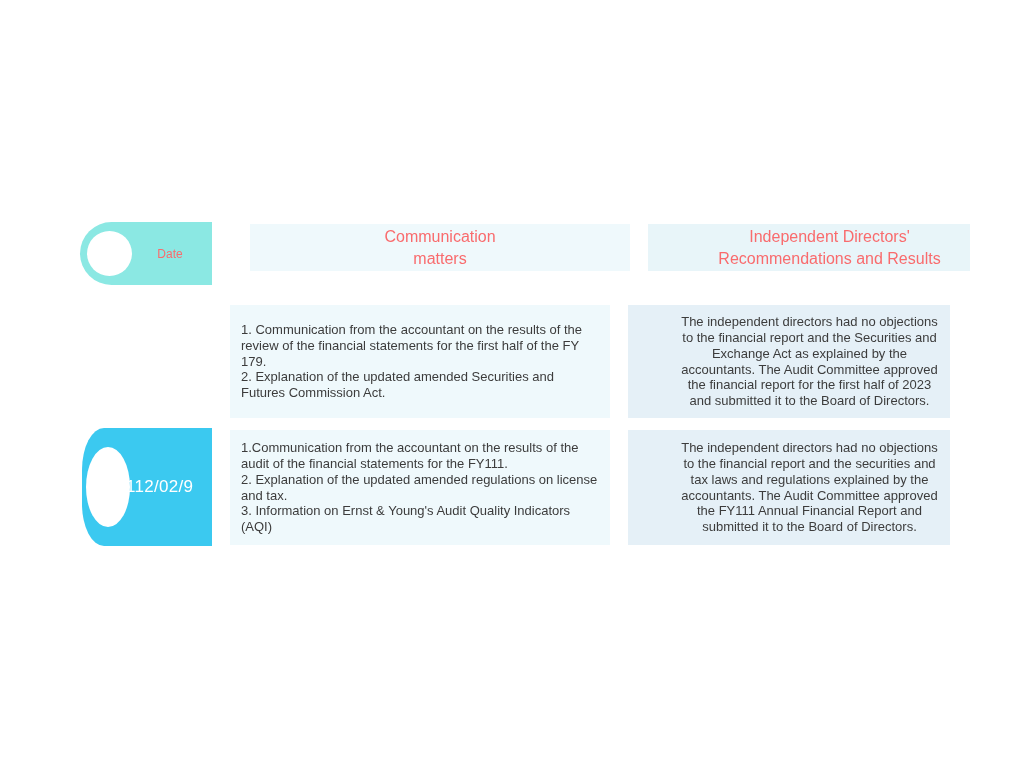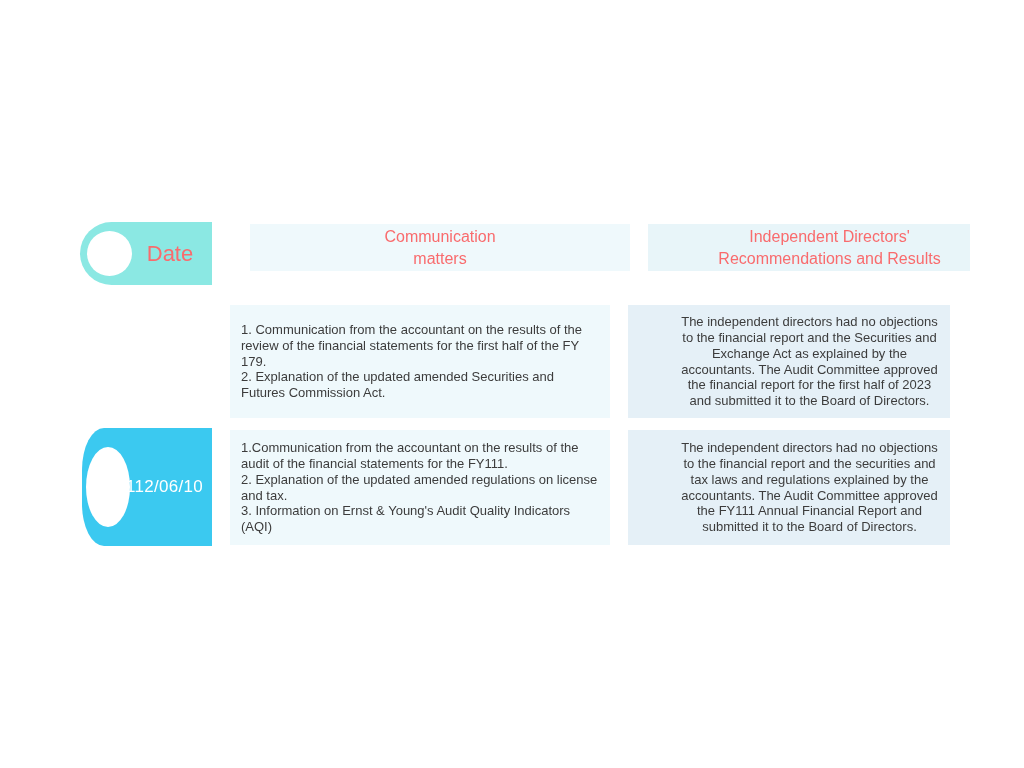--- a/index.html
+++ b/index.html
@@ -13,21 +13,21 @@
   .pill .hole { position:absolute; background:#ffffff; border-radius:50%; }
 
   .header-pill {
     left:80px; top:222px; width:132px; height:63px;
     background:#8BE8E3; border-radius:32px 0 0 32px;
   }
   .header-pill .hole { left:7px; top:9px; width:45px; height:45px; }
   .header-pill .label {
     position:absolute; left:52px; right:4px; top:0; bottom:0;
     display:flex; align-items:center; justify-content:center;
-    color:#F96B6D; font-size:22px;
+    color:#F96B6D; font-size:12px;
   }
 
   .row-pill {
     left:82px; width:130px; height:118px;
     border-radius:22px 0 0 22px / 42px 0 0 42px;
   }
   .row-pill.r1 { top:302px; background:#3FDBD4; }
   .row-pill.r2 { top:428px; background:#3BC9F0; }
   .row-pill .hole { left:4px; top:19px; width:44px; height:80px; }
   .row-pill .date {
@@ -84,21 +84,21 @@
     <div class="btxt">1. Communication from the accountant on the results of the review of the financial statements for the first half of the FY 179.
 2. Explanation of the updated amended Securities and Futures Commission Act.</div>
   </div>
 
   <div class="cell rec-col body-cell row1">
     <div class="btxt">The independent directors had no objections to the financial report and the Securities and Exchange Act as explained by the accountants. The Audit Committee approved the financial report for the first half of 2023 and submitted it to the Board of Directors.</div>
   </div>
 
   <div class="pill row-pill r2">
     <div class="hole"></div>
-    <div class="date">112/06/10</div>
+    <div class="date">112/02/9</div>
   </div>
 
   <div class="cell comm-col body-cell row2">
     <div class="btxt">1.Communication from the accountant on the results of the audit of the financial statements for the FY111.
 2. Explanation of the updated amended regulations on license and tax.
 3. Information on Ernst &amp; Young's Audit Quality Indicators (AQI)</div>
   </div>
 
   <div class="cell rec-col body-cell row2">
     <div class="btxt">The independent directors had no objections to the financial report and the securities and tax laws and regulations explained by the accountants. The Audit Committee approved the FY111 Annual Financial Report and submitted it to the Board of Directors.</div>

